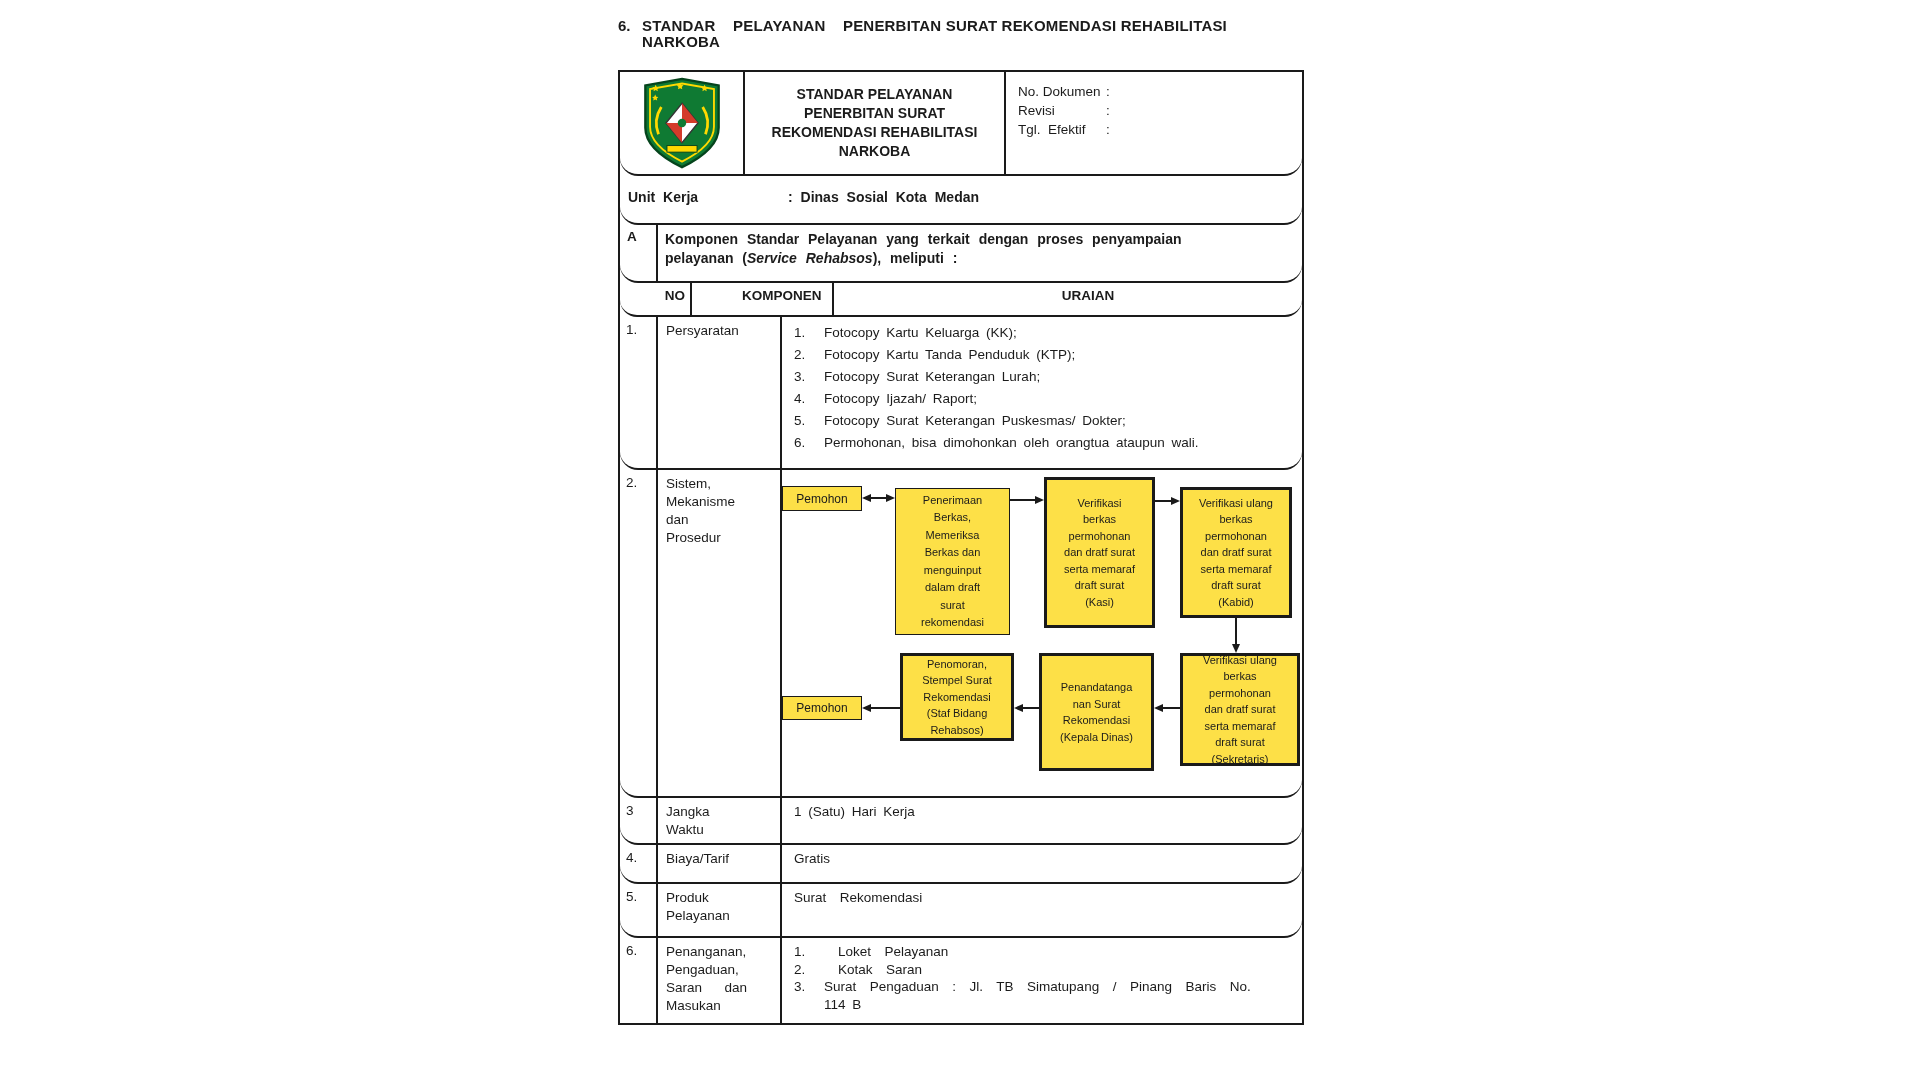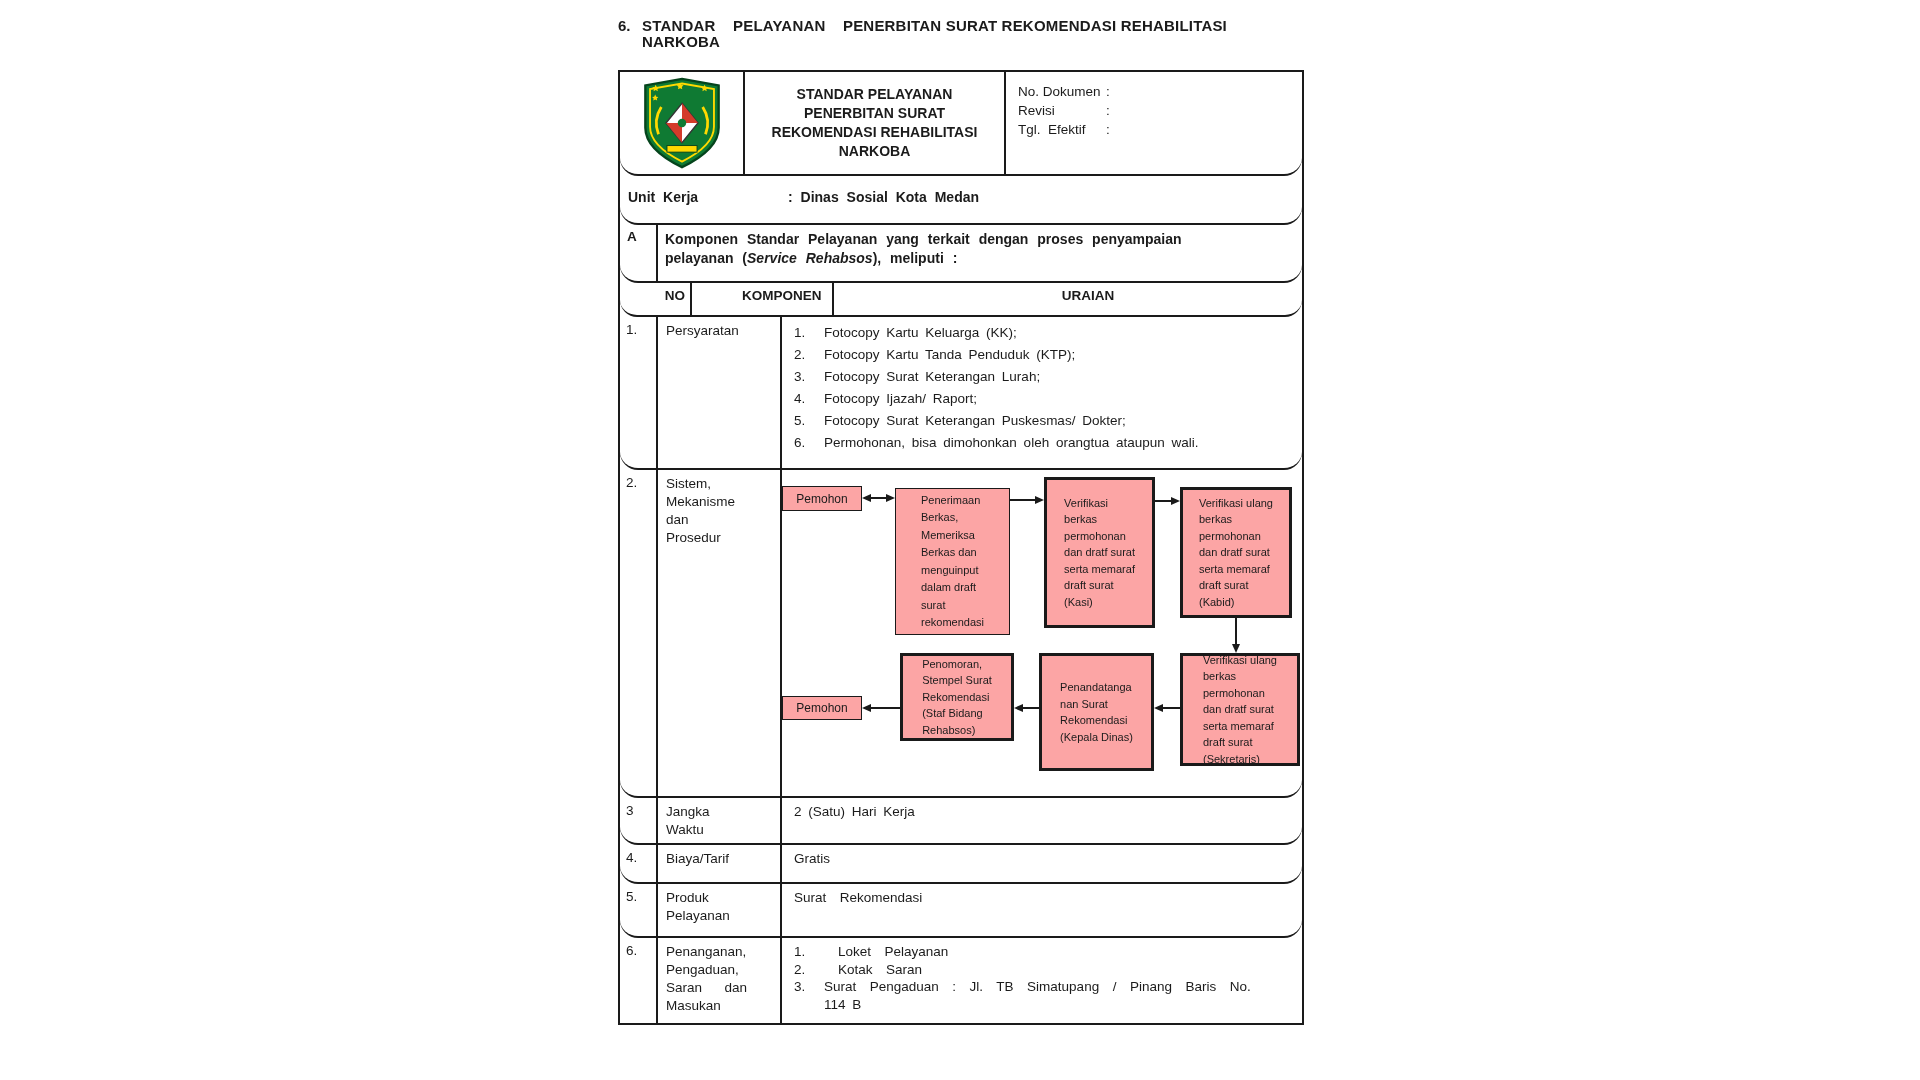--- a/index.html
+++ b/index.html
@@ -62,22 +62,22 @@
 
   
   .li{display:flex;line-height:22px;}
   .li .n{width:30px;flex:none;}
   .li.wide .n{width:44px;}
   .li .t{white-space:pre-wrap;}
   .r6-list .li{line-height:17.5px;}
 
   
   .flow{position:relative;width:518px;height:326px;padding:0;border-right:none;}
-  .fbox{position:absolute;background:#fca5a5;border:1.5px solid #1a1a1a;box-sizing:border-box;
-        display:flex;align-items:center;justify-content:center;text-align:left;
+  .fbox{position:absolute;background:#fde047;border:1.5px solid #1a1a1a;box-sizing:border-box;
+        display:flex;align-items:center;justify-content:center;text-align:center;
         font-size:11px;line-height:16.5px;white-space:pre-line;}
   .fbox.thick{border-width:3px;}
   .fbox.small{font-size:12px;line-height:14px;}
   .arrow{position:absolute;}
 
   #pemohon-top{left:0;top:16px;width:80px;height:25px;}
   #penerimaan{left:113px;top:18px;width:115px;height:147px;line-height:17.5px;}
   #kasi{left:262px;top:7px;width:111px;height:151px;}
   #kabid{left:398px;top:17px;width:112px;height:131px;}
   #sekretaris{left:398px;top:183px;width:120px;height:113px;}
@@ -268,21 +268,21 @@
           <line x1="9" y1="6" x2="38" y2="6" stroke="#1a1a1a" stroke-width="2"></line>
           <polygon points="0,6 9,2 9,10" fill="#1a1a1a"></polygon>
         </svg>
       </div>
     </div>
 
     <div class="row r-3">
       <div class="cell body-no">3</div>
       <div class="cell body-komp pre">Jangka
 Waktu</div>
-      <div class="cell body-ur last pre">2 (Satu) Hari Kerja</div>
+      <div class="cell body-ur last pre">1 (Satu) Hari Kerja</div>
     </div>
 
     <div class="row r-4">
       <div class="cell body-no">4.</div>
       <div class="cell body-komp">Biaya/Tarif</div>
       <div class="cell body-ur last">Gratis</div>
     </div>
 
     <div class="row r-5">
       <div class="cell body-no">5.</div>

